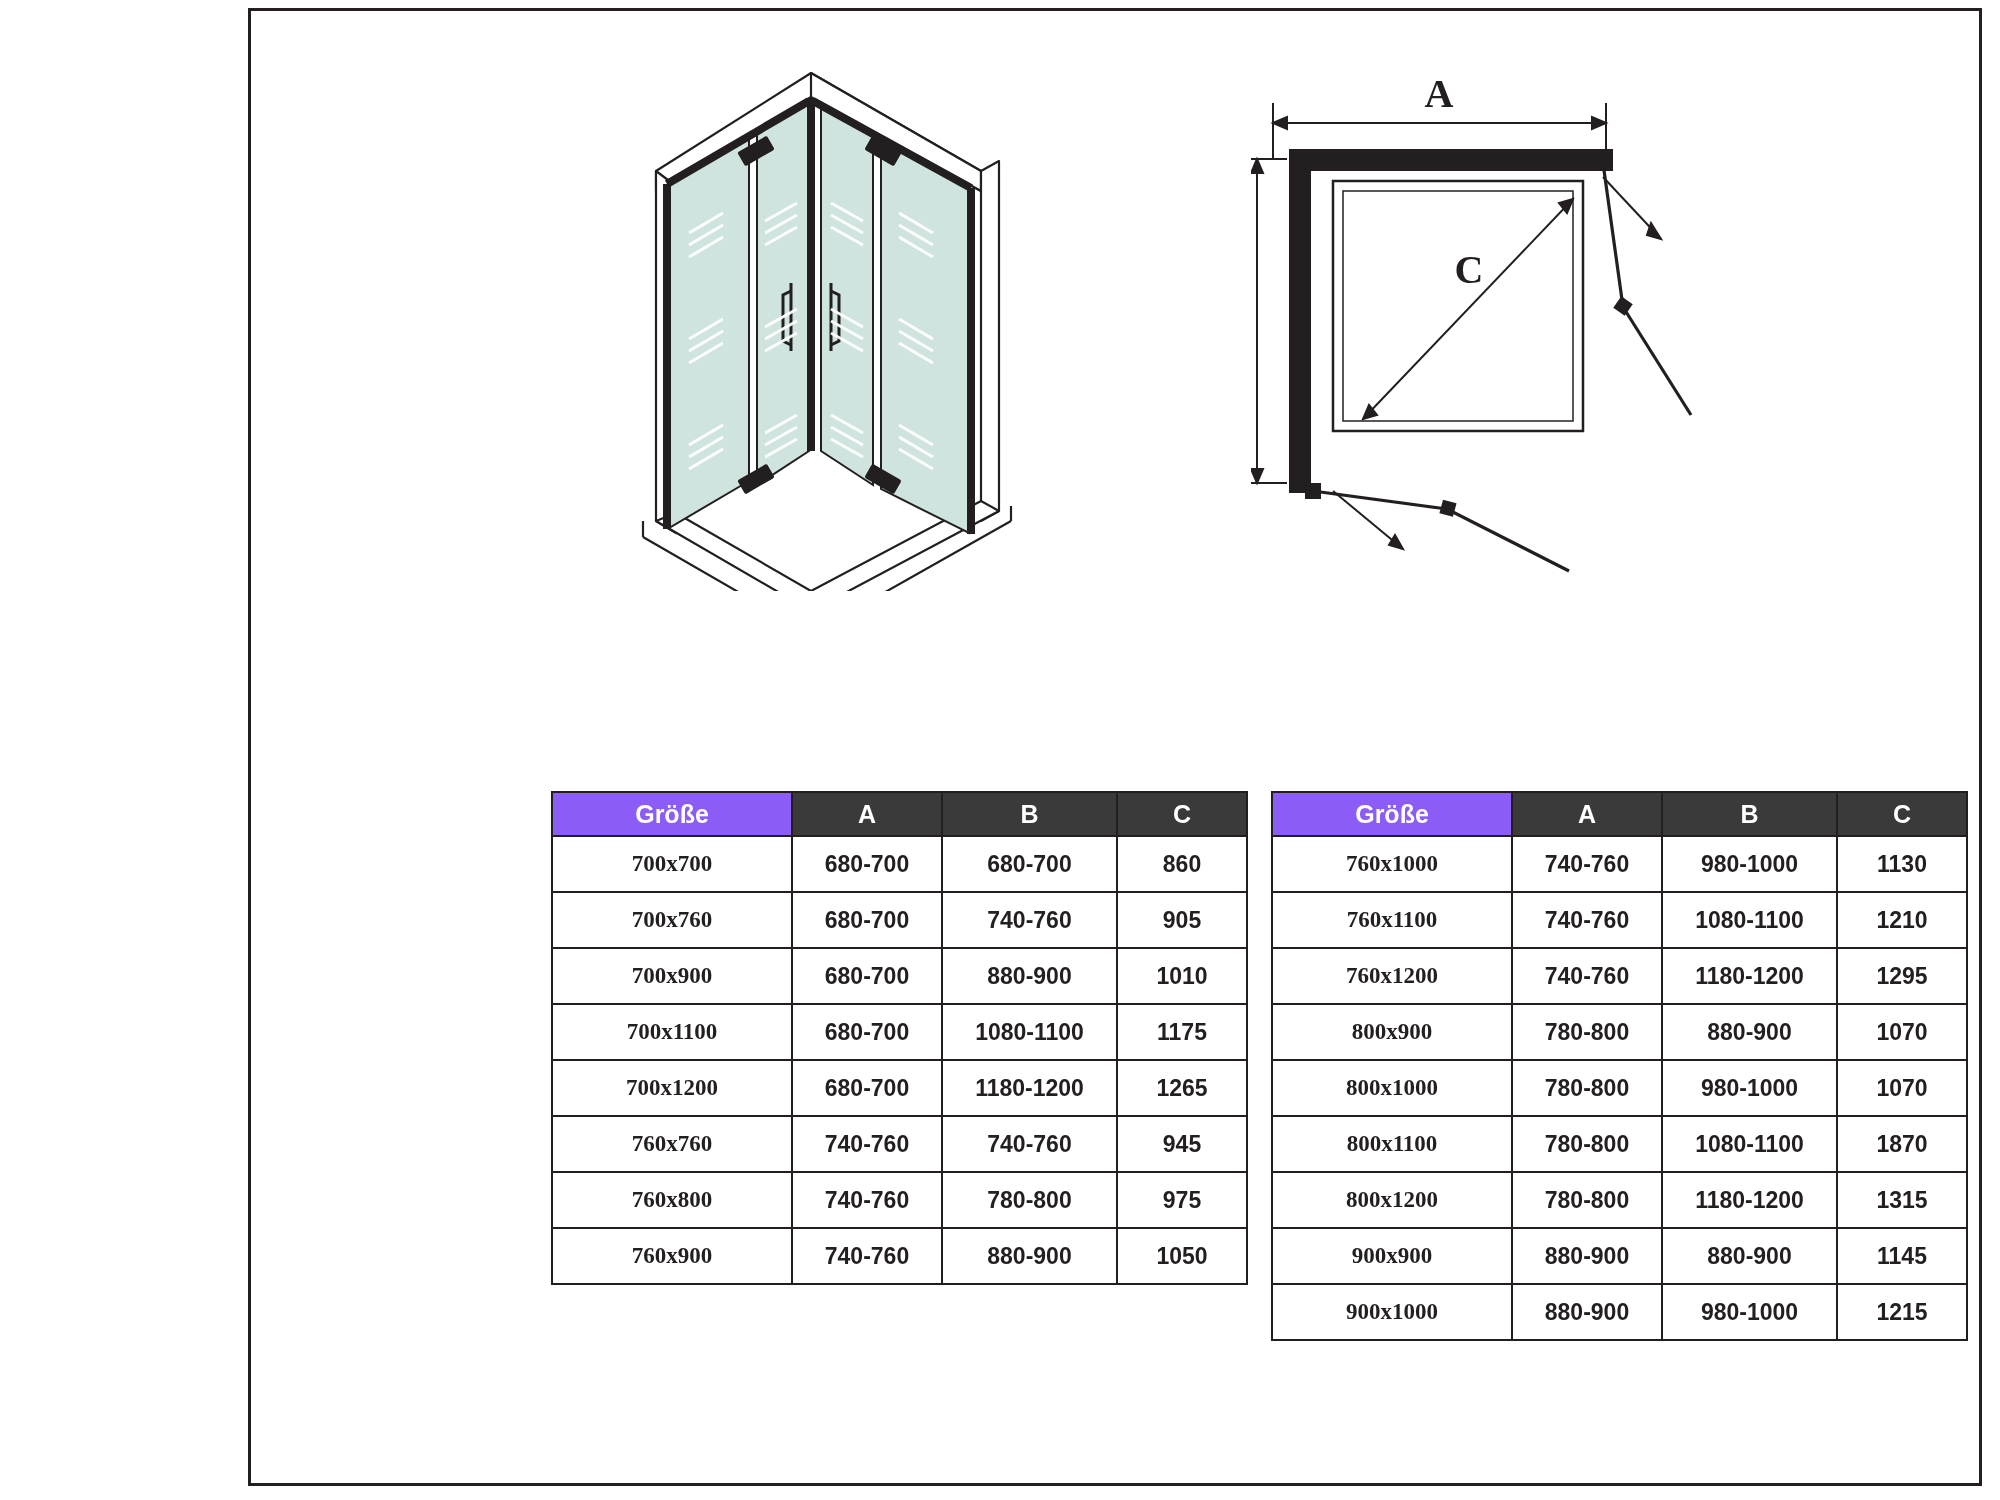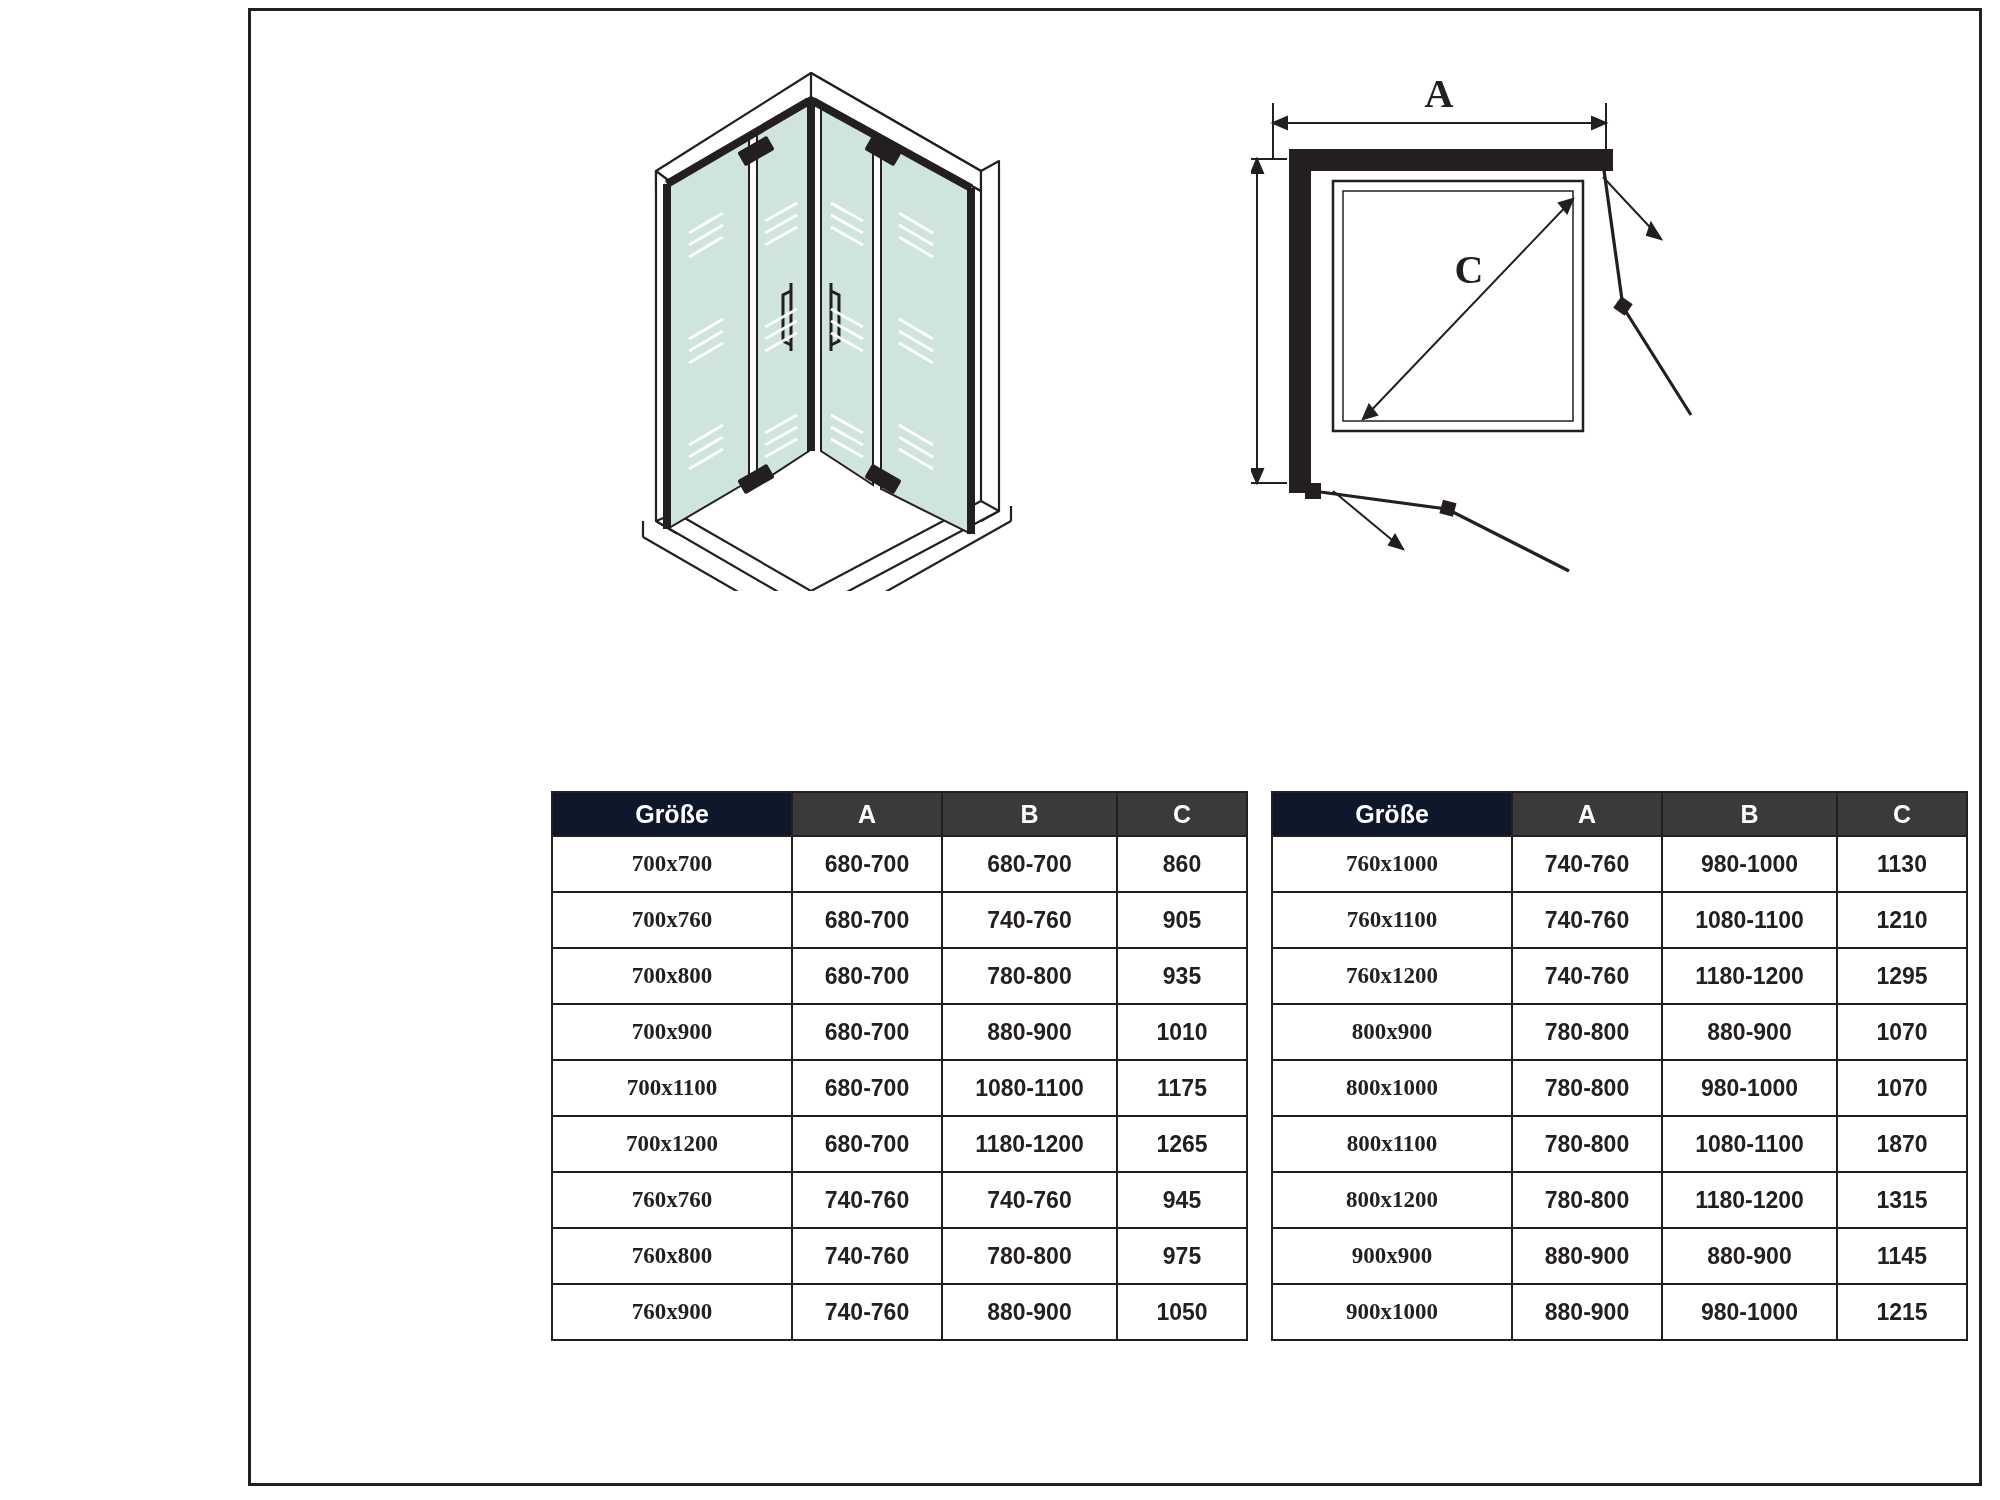--- a/index.html
+++ b/index.html
@@ -76,21 +76,21 @@
     box-sizing: border-box;
     font-weight: bold;
   }
   table.size-table thead th {
     color: #ffffff;
     font-size: 25px;
     font-weight: bold;
     height: 44px;
   }
   table.size-table thead th.hdr-size {
-    background: #0f172a;
+    background: #8b5cf6;
     width: 240px;
   }
   table.size-table thead th.hdr-dim {
     background: #3a3a3a;
   }
   table.size-table td.col-size { width: 240px; font-family: Liberation Serif, serif; }
   table.size-table td.col-a { width: 150px; }
   table.size-table td.col-b { width: 175px; }
   table.size-table td.col-c { width: 130px; }
   table.size-table thead th.hdr-a { width: 150px; }
@@ -315,26 +315,20 @@
             <td class="col-b">680-700</td>
             <td class="col-c">860</td>
           </tr>
           <tr>
             <td class="col-size">700x760</td>
             <td class="col-a">680-700</td>
             <td class="col-b">740-760</td>
             <td class="col-c">905</td>
           </tr>
           <tr>
-            <td class="col-size">700x800</td>
-            <td class="col-a">680-700</td>
-            <td class="col-b">780-800</td>
-            <td class="col-c">935</td>
-          </tr>
-          <tr>
             <td class="col-size">700x900</td>
             <td class="col-a">680-700</td>
             <td class="col-b">880-900</td>
             <td class="col-c">1010</td>
           </tr>
           <tr>
             <td class="col-size">700x1100</td>
             <td class="col-a">680-700</td>
             <td class="col-b">1080-1100</td>
             <td class="col-c">1175</td>

